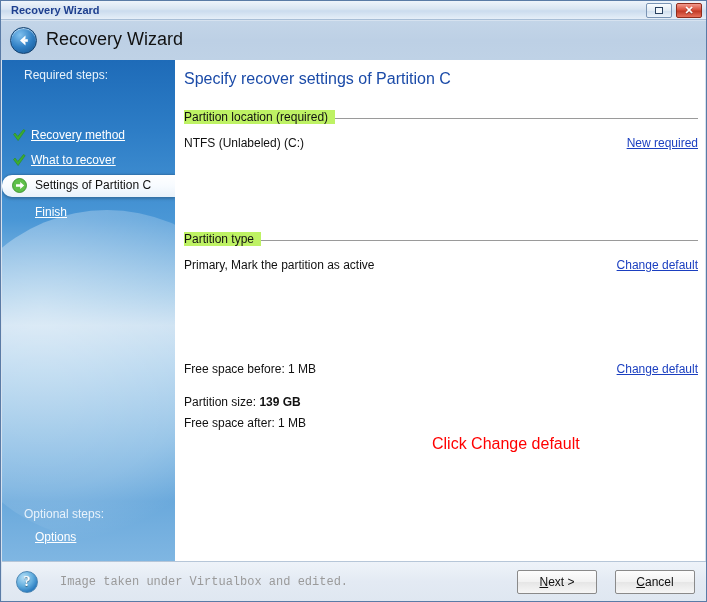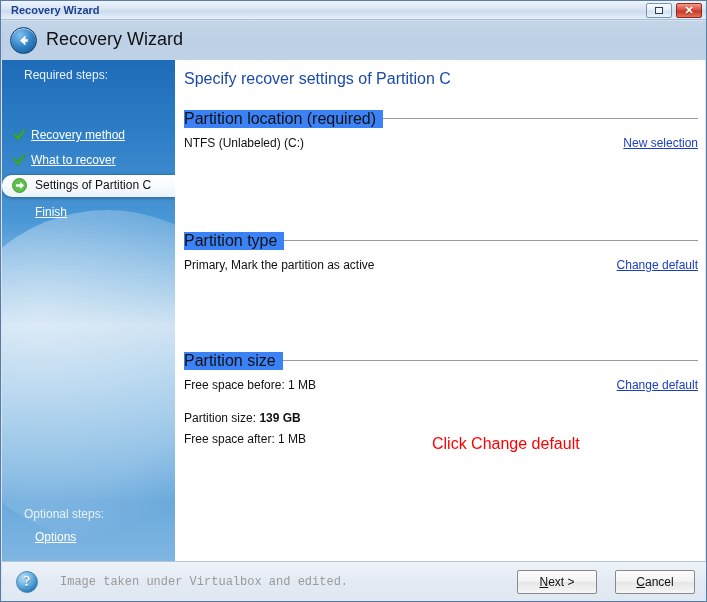--- a/index.html
+++ b/index.html
@@ -187,23 +187,23 @@
     left: 9px;
     width: 514px;
   }
   .section-head {
     position: relative;
     height: 16px;
   }
   .section-head .lbl {
     position: absolute;
     left: 0; top: 0;
-    font-size: 16px;
+    font-size: 12px;
     color: #111111;
-    background: #3b82f6;
+    background: #bef264;
     padding-right: 7px;
     white-space: nowrap;
     z-index: 2;
   }
   .section-head .rule {
     position: absolute;
     left: 0; right: 0; top: 8px;
     height: 1px;
     background: #9a9a9a;
     z-index: 1;
@@ -355,40 +355,36 @@
   <div class="main">
     <div class="page-title">Specify recover settings of Partition C</div>
 
     <div class="section" style="top:50px;">
       <div class="section-head">
         <span class="lbl">Partition location (required)</span>
         <span class="rule"></span>
       </div>
       <div class="row">
         <span class="txt">NTFS (Unlabeled) (C:)</span>
-        <span class="action-link">New selection</span>
+        <span class="action-link">New required</span>
       </div>
     </div>
 
     <div class="section" style="top:172px;">
       <div class="section-head">
         <span class="lbl">Partition type</span>
         <span class="rule"></span>
       </div>
       <div class="row">
         <span class="txt">Primary, Mark the partition as active</span>
         <span class="action-link">Change default</span>
       </div>
     </div>
 
     <div class="section" style="top:292px;">
-      <div class="section-head">
-        <span class="lbl">Partition size</span>
-        <span class="rule"></span>
-      </div>
       <div class="row">
         <span class="txt">Free space before: 1 MB</span>
         <span class="action-link">Change default</span>
       </div>
       <div class="row" style="margin-top:16px;">
         <span class="txt"><span>Partition size: </span><b>139  GB</b></span>
       </div>
       <div class="row" style="margin-top:4px;">
         <span class="txt">Free space after: 1 MB</span>
       </div>

